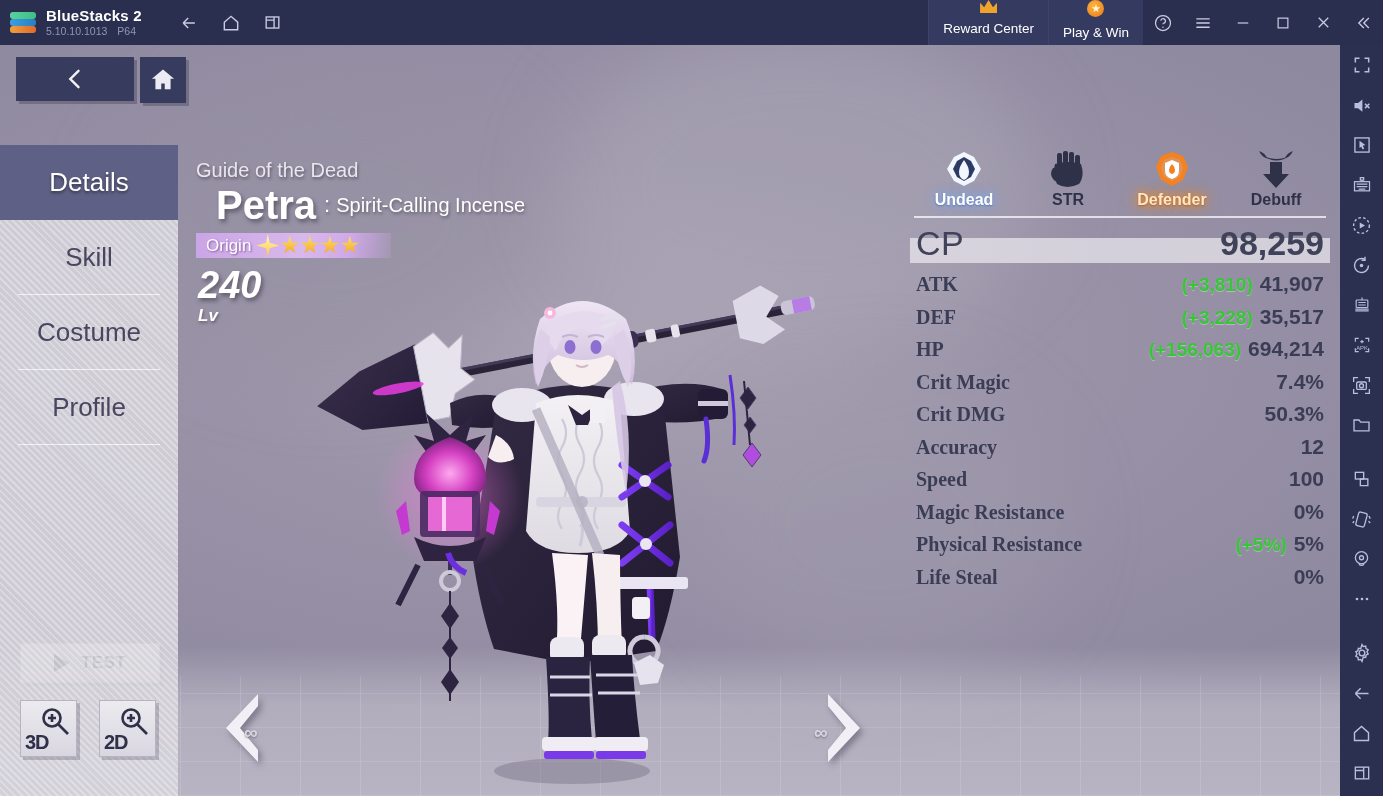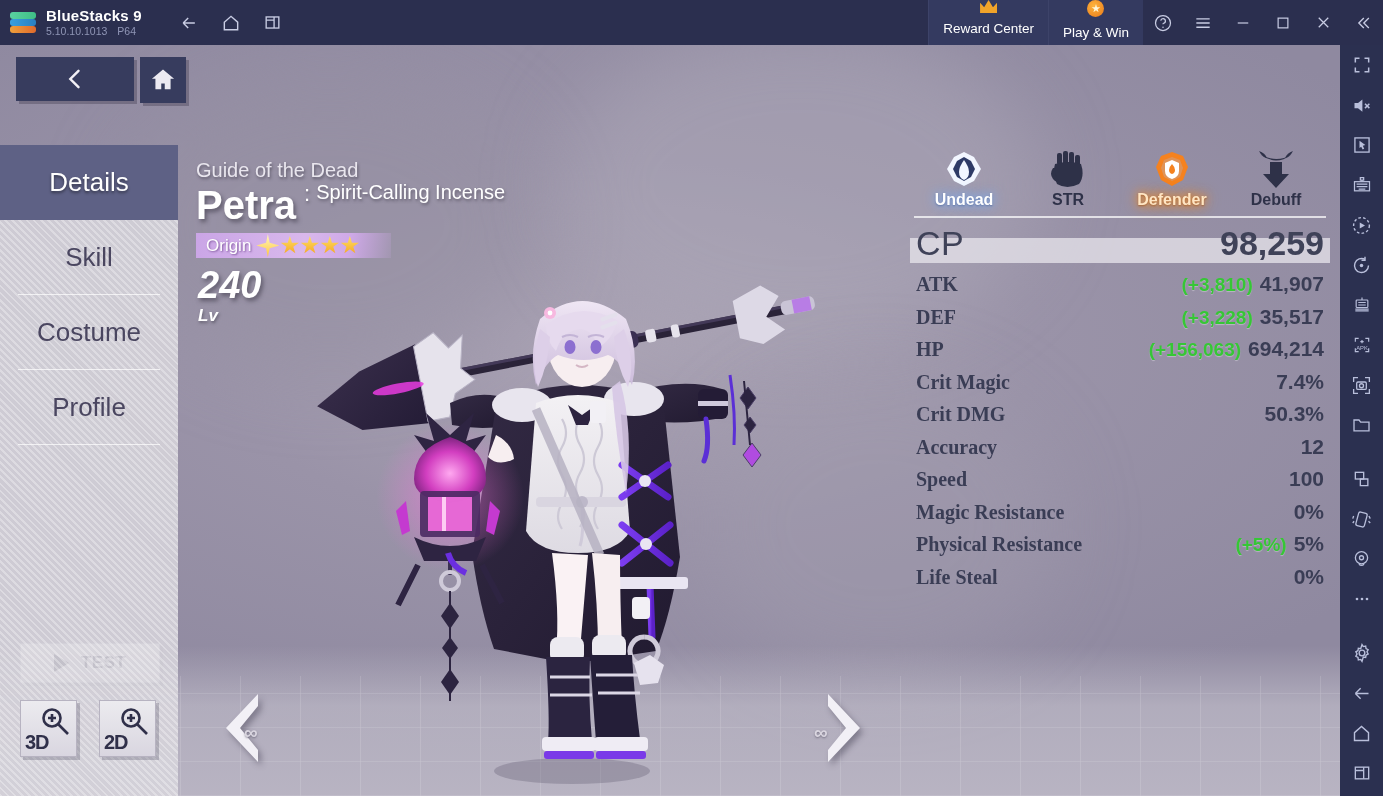--- a/index.html
+++ b/index.html
@@ -152,21 +152,21 @@
     position:absolute;left:4px;bottom:2px;font-size:20px;font-weight:bold;color:#30304a;
     letter-spacing:-1px;
   }
 
   
   #charinfo{position:absolute;left:196px;top:110px;width:600px;}
   .ci-sub{
     font-size:20px;color:#e9e6ee;text-shadow:1px 2px 3px rgba(50,45,60,.55);
     line-height:30px;
   }
-  .ci-nameline{display:flex;align-items:flex-start;margin-top:-4px;}
+  .ci-nameline{display:flex;align-items:center;margin-top:-4px;margin-left:20px;}
   .ci-name{
     font-size:40px;font-weight:bold;color:#fff;
     text-shadow:2px 3px 4px rgba(50,45,60,.55);line-height:48px;
   }
   .ci-colon{font-size:22px;color:#fff;margin:0 6px 0 8px;
     text-shadow:1px 2px 3px rgba(50,45,60,.5);}
   .ci-title{
     font-size:20px;font-weight:400;color:#fff;
     text-shadow:1px 2px 3px rgba(50,45,60,.5);
   }
@@ -261,21 +261,21 @@
 </head>
 <body>
 
 <div id="titlebar">
   <div class="bs-logo">
     <i></i>
       <i></i>
       <i></i>
   </div>
   <div class="bs-title-wrap">
-    <div class="bs-title">BlueStacks 9</div>
+    <div class="bs-title">BlueStacks 2</div>
     <div class="bs-sub">
       <span>5.10.10.1013</span><b>P64</b>
     </div>
   </div>
 
   <div class="tb-icon">
     <svg width="20" height="20" viewBox="0 0 24 24" fill="none" stroke="currentColor" stroke-width="1.7">
       <path d="M19 12H5M5 12l6-6M5 12l6 6"></path>
     </svg>
   </div>

